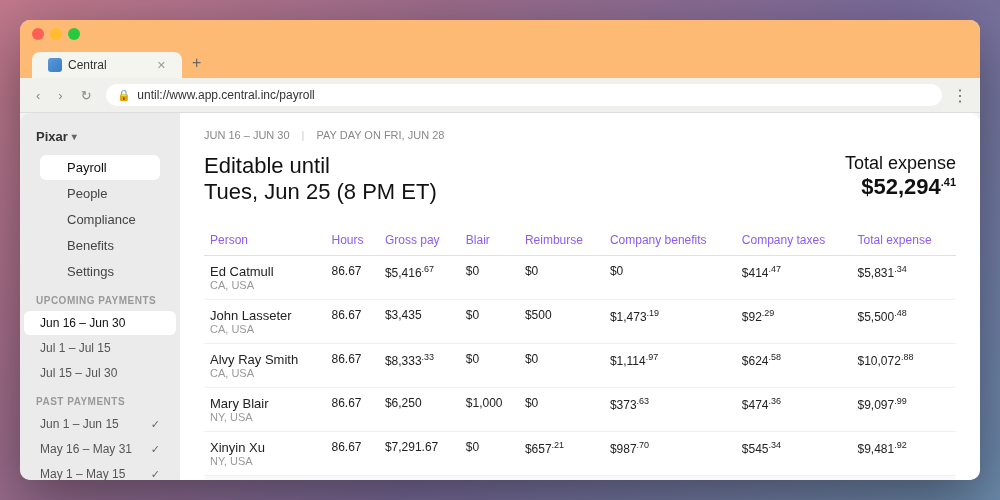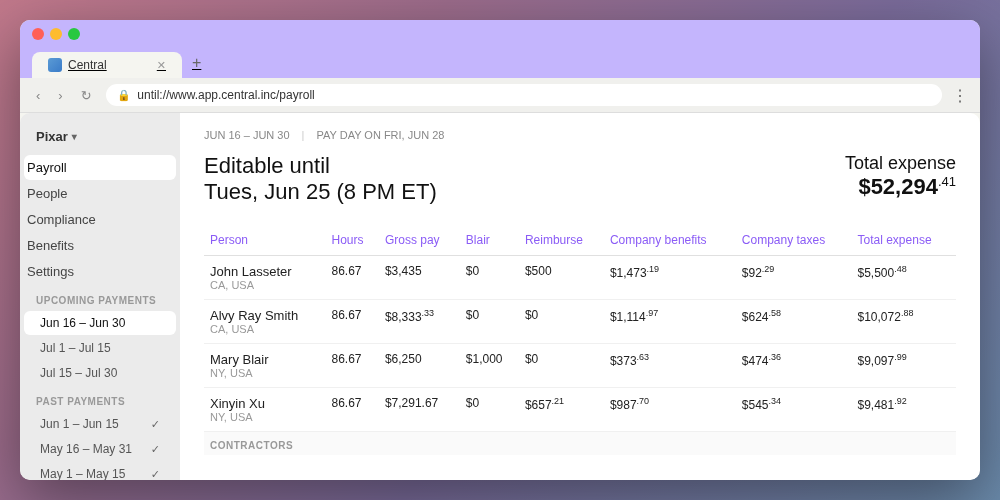--- a/index.html
+++ b/index.html
@@ -17,24 +17,23 @@
       width: 960px;
       height: 460px;
       background: #f5f5f0;
       border-radius: 10px;
       box-shadow: 0 20px 60px rgba(0,0,0,0.4);
       overflow: hidden;
       display: flex;
       flex-direction: column;
     }
     .browser-chrome {
-      background: #c4b5fd;
+      background: #fdba74;
       padding: 8px 12px 0;
       flex-shrink: 0;
-      text-decoration: underline;
     }
     .traffic-lights {
       display: flex;
       gap: 6px;
       margin-bottom: 8px;
     }
     .tl { width: 12px; height: 12px; border-radius: 50%; }
     .tl-red { background: #ff5f57; }
     .tl-yellow { background: #febc2e; }
     .tl-green { background: #28c840; }
@@ -104,26 +103,26 @@
       font-weight: 600;
       color: #333;
       display: flex;
       align-items: center;
       gap: 4px;
       cursor: pointer;
     }
     .org-chevron { font-size: 10px; color: #666; }
     .sidebar-nav { list-style: none; }
     .sidebar-nav li {
-      padding: 5px 3px;
+      padding: 5px 27px;
       font-size: 13px;
       color: #444;
       cursor: pointer;
       border-radius: 6px;
-      margin: 1px 4px;
+      margin: 1px 20px;
     }
     .sidebar-nav li.active {
       background: white;
       font-weight: 500;
       color: #111;
     }
     .sidebar-section-label {
       padding: 10px 16px 4px;
       font-size: 10px;
       font-weight: 600;
@@ -166,21 +165,21 @@
       display: flex;
       justify-content: space-between;
       align-items: flex-start;
       margin-bottom: 20px;
     }
     .editable-title { font-size: 22px; font-weight: 300; color: #111; }
     .editable-date { font-size: 22px; font-weight: 300; color: #111; }
     .total-expense-section { text-align: right; }
     .total-expense-label { font-size: 18px; font-weight: 300; color: #111; }
     .total-expense-value { font-size: 22px; font-weight: 600; color: #111; }
-    .total-expense-value sup { font-size: 13px; font-weight: 400; }
+    .total-expense-value sup { font-size: 11px; font-weight: 700; }
     .payroll-table {
       width: 100%;
       border-collapse: collapse;
       font-size: 12px;
     }
     .payroll-table th {
       text-align: left;
       padding: 8px 6px;
       color: #8b5cf6;
       font-weight: 500;
@@ -308,20 +307,33 @@
             <th>Gross pay</th>
             <th>Blair</th>
             <th>Reimburse</th>
             <th>Company benefits</th>
             <th>Company taxes</th>
             <th>Total expense</th>
           </tr>
         </thead>
         <tbody>
 
+          <tr class="table-row">
+            <td>
+              <div class="person-name">Ed Catmull</div>
+              <div class="person-location">CA, USA</div>
+            </td>
+            <td>86.67</td>
+            <td><span>$5,416</span><sup class="amount-sup">.67</sup></td>
+            <td>$0</td>
+            <td>$0</td>
+            <td>$0</td>
+            <td><span>$414</span><sup class="amount-sup">.47</sup></td>
+            <td><span>$5,831</span><sup class="amount-sup">.34</sup></td>
+          </tr>
 
           <tr class="table-row">
             <td>
               <div class="person-name">John Lasseter</div>
               <div class="person-location">CA, USA</div>
             </td>
             <td>86.67</td>
             <td>$3,435</td>
             <td>$0</td>
             <td>$500</td>

